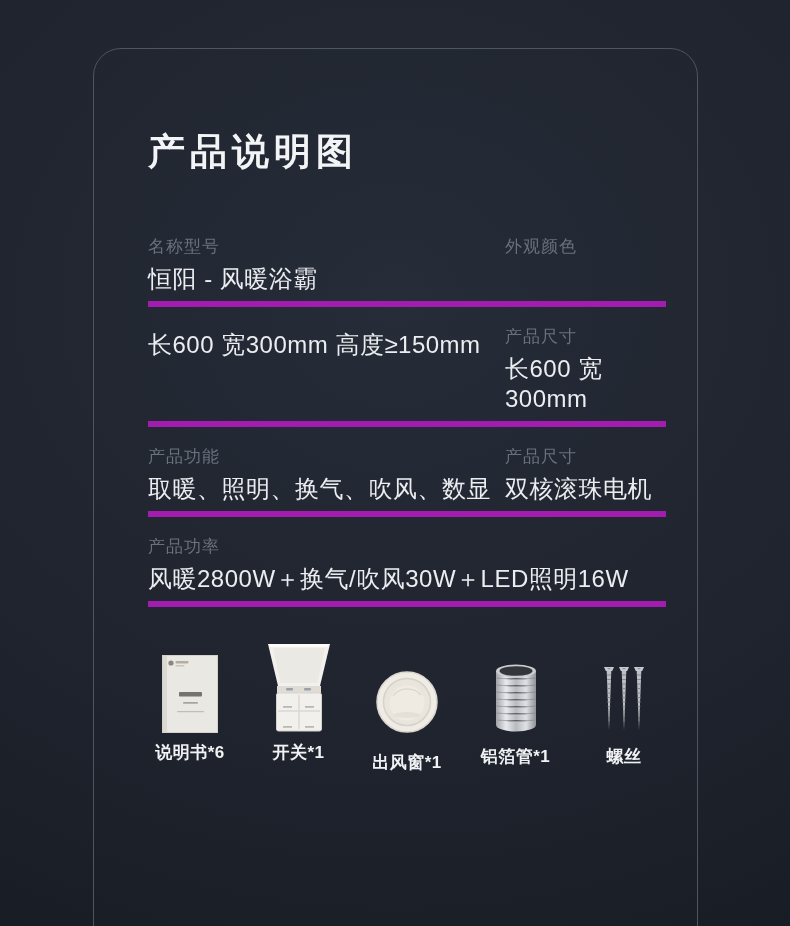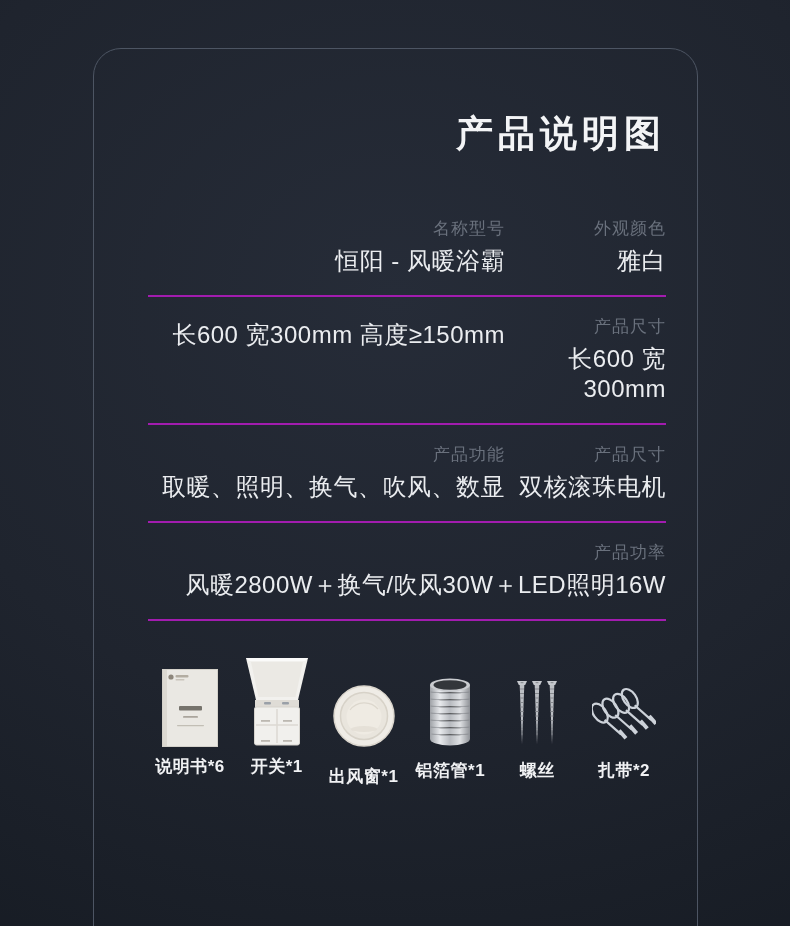--- a/index.html
+++ b/index.html
@@ -9,25 +9,25 @@
     background-image:radial-gradient(115% 85% at 50% 32%, #262c38 0%, #1f242e 55%, #161b23 100%);
     font-family:"Liberation Sans", sans-serif;
     -webkit-font-smoothing:antialiased;
   }
   .frame{
     position:absolute;left:93px;top:48px;width:603px;height:920px;
     border:1px solid #4d5563;border-radius:28px;
   }
   .content{position:absolute;left:148px;top:48px;width:518px;}
   .page-title{
-    margin:64px 0 0;text-align:right;
+    margin:82px 0 0;text-align:left;
     font-size:37px;font-weight:600;letter-spacing:5px;color:#f3f4f6;line-height:43px;
   }
   .spec-table{margin-top:44px;}
-  .spec-row{display:flex;padding:18px 0 19px;border-bottom:2px solid #a21caf;text-align:right;}
+  .spec-row{display:flex;padding:18px 0 7px;border-bottom:6px solid #a21caf;}
   .spec-col-left{width:357px;}
   .spec-col-right{flex:1;}
   .spec-label{font-size:17px;line-height:24px;color:#6a717d;letter-spacing:1px;}
   .spec-value{margin-top:5px;font-size:24px;line-height:30px;color:#ebedf0;font-weight:500;letter-spacing:0.5px;}
   .acc-section{padding-top:24px;}
   .acc-items{margin-top:12px;display:flex;justify-content:space-between;}
   .acc-item{width:84px;display:flex;flex-direction:column;align-items:center;}
   .acc-img{height:90px;display:flex;align-items:flex-end;justify-content:center;}
   .acc-name{margin-top:8px;font-size:17px;font-weight:700;color:#f1f2f4;letter-spacing:0.5px;white-space:nowrap;}
   svg{display:block;}
@@ -43,21 +43,20 @@
 
   <div class="spec-table">
 
     <div class="spec-row">
       <div class="spec-col-left">
         <div class="spec-label">名称型号</div>
         <div class="spec-value">恒阳 - 风暖浴霸</div>
       </div>
       <div class="spec-col-right">
         <div class="spec-label">外观颜色</div>
-        <div class="spec-value">雅白</div>
       </div>
     </div>
 
 
     <div class="spec-row">
       <div class="spec-col-left">
         <div class="spec-value">长600 宽300mm 高度≥150mm</div>
       </div>
       <div class="spec-col-right">
         <div class="spec-label">产品尺寸</div>
@@ -178,36 +177,18 @@
                 </g>
               </defs>
               <use href="#screwShape" x="7" y="2"></use>
               <use href="#screwShape" x="22" y="2"></use>
               <use href="#screwShape" x="37" y="2"></use>
             </svg>
           </div>
           <div class="acc-name">螺丝</div>
         </div>
 
-        <div class="acc-item">
-          <div class="acc-img" style="padding-bottom:4px;">
-            <svg width="64" height="66" viewBox="0 0 66 66">
-              <defs>
-                <g id="tieShape" fill="none" stroke="#cdd2d9" stroke-width="2.3">
-                  <ellipse cx="8" cy="16" rx="6.5" ry="11" transform="rotate(-35 8 16)"></ellipse>
-                  <path d="M13 23 L30 38"></path>
-                  <path d="M28 34 l7 8" stroke-width="4"></path>
-                </g>
-              </defs>
-              <use href="#tieShape" x="0" y="16"></use>
-              <use href="#tieShape" x="11" y="11"></use>
-              <use href="#tieShape" x="22" y="6"></use>
-              <use href="#tieShape" x="31" y="1"></use>
-            </svg>
-          </div>
-          <div class="acc-name">扎带*2</div>
-        </div>
 
       </div>
     </div>
 
   </div>
 </div>
 
 </body></html>

